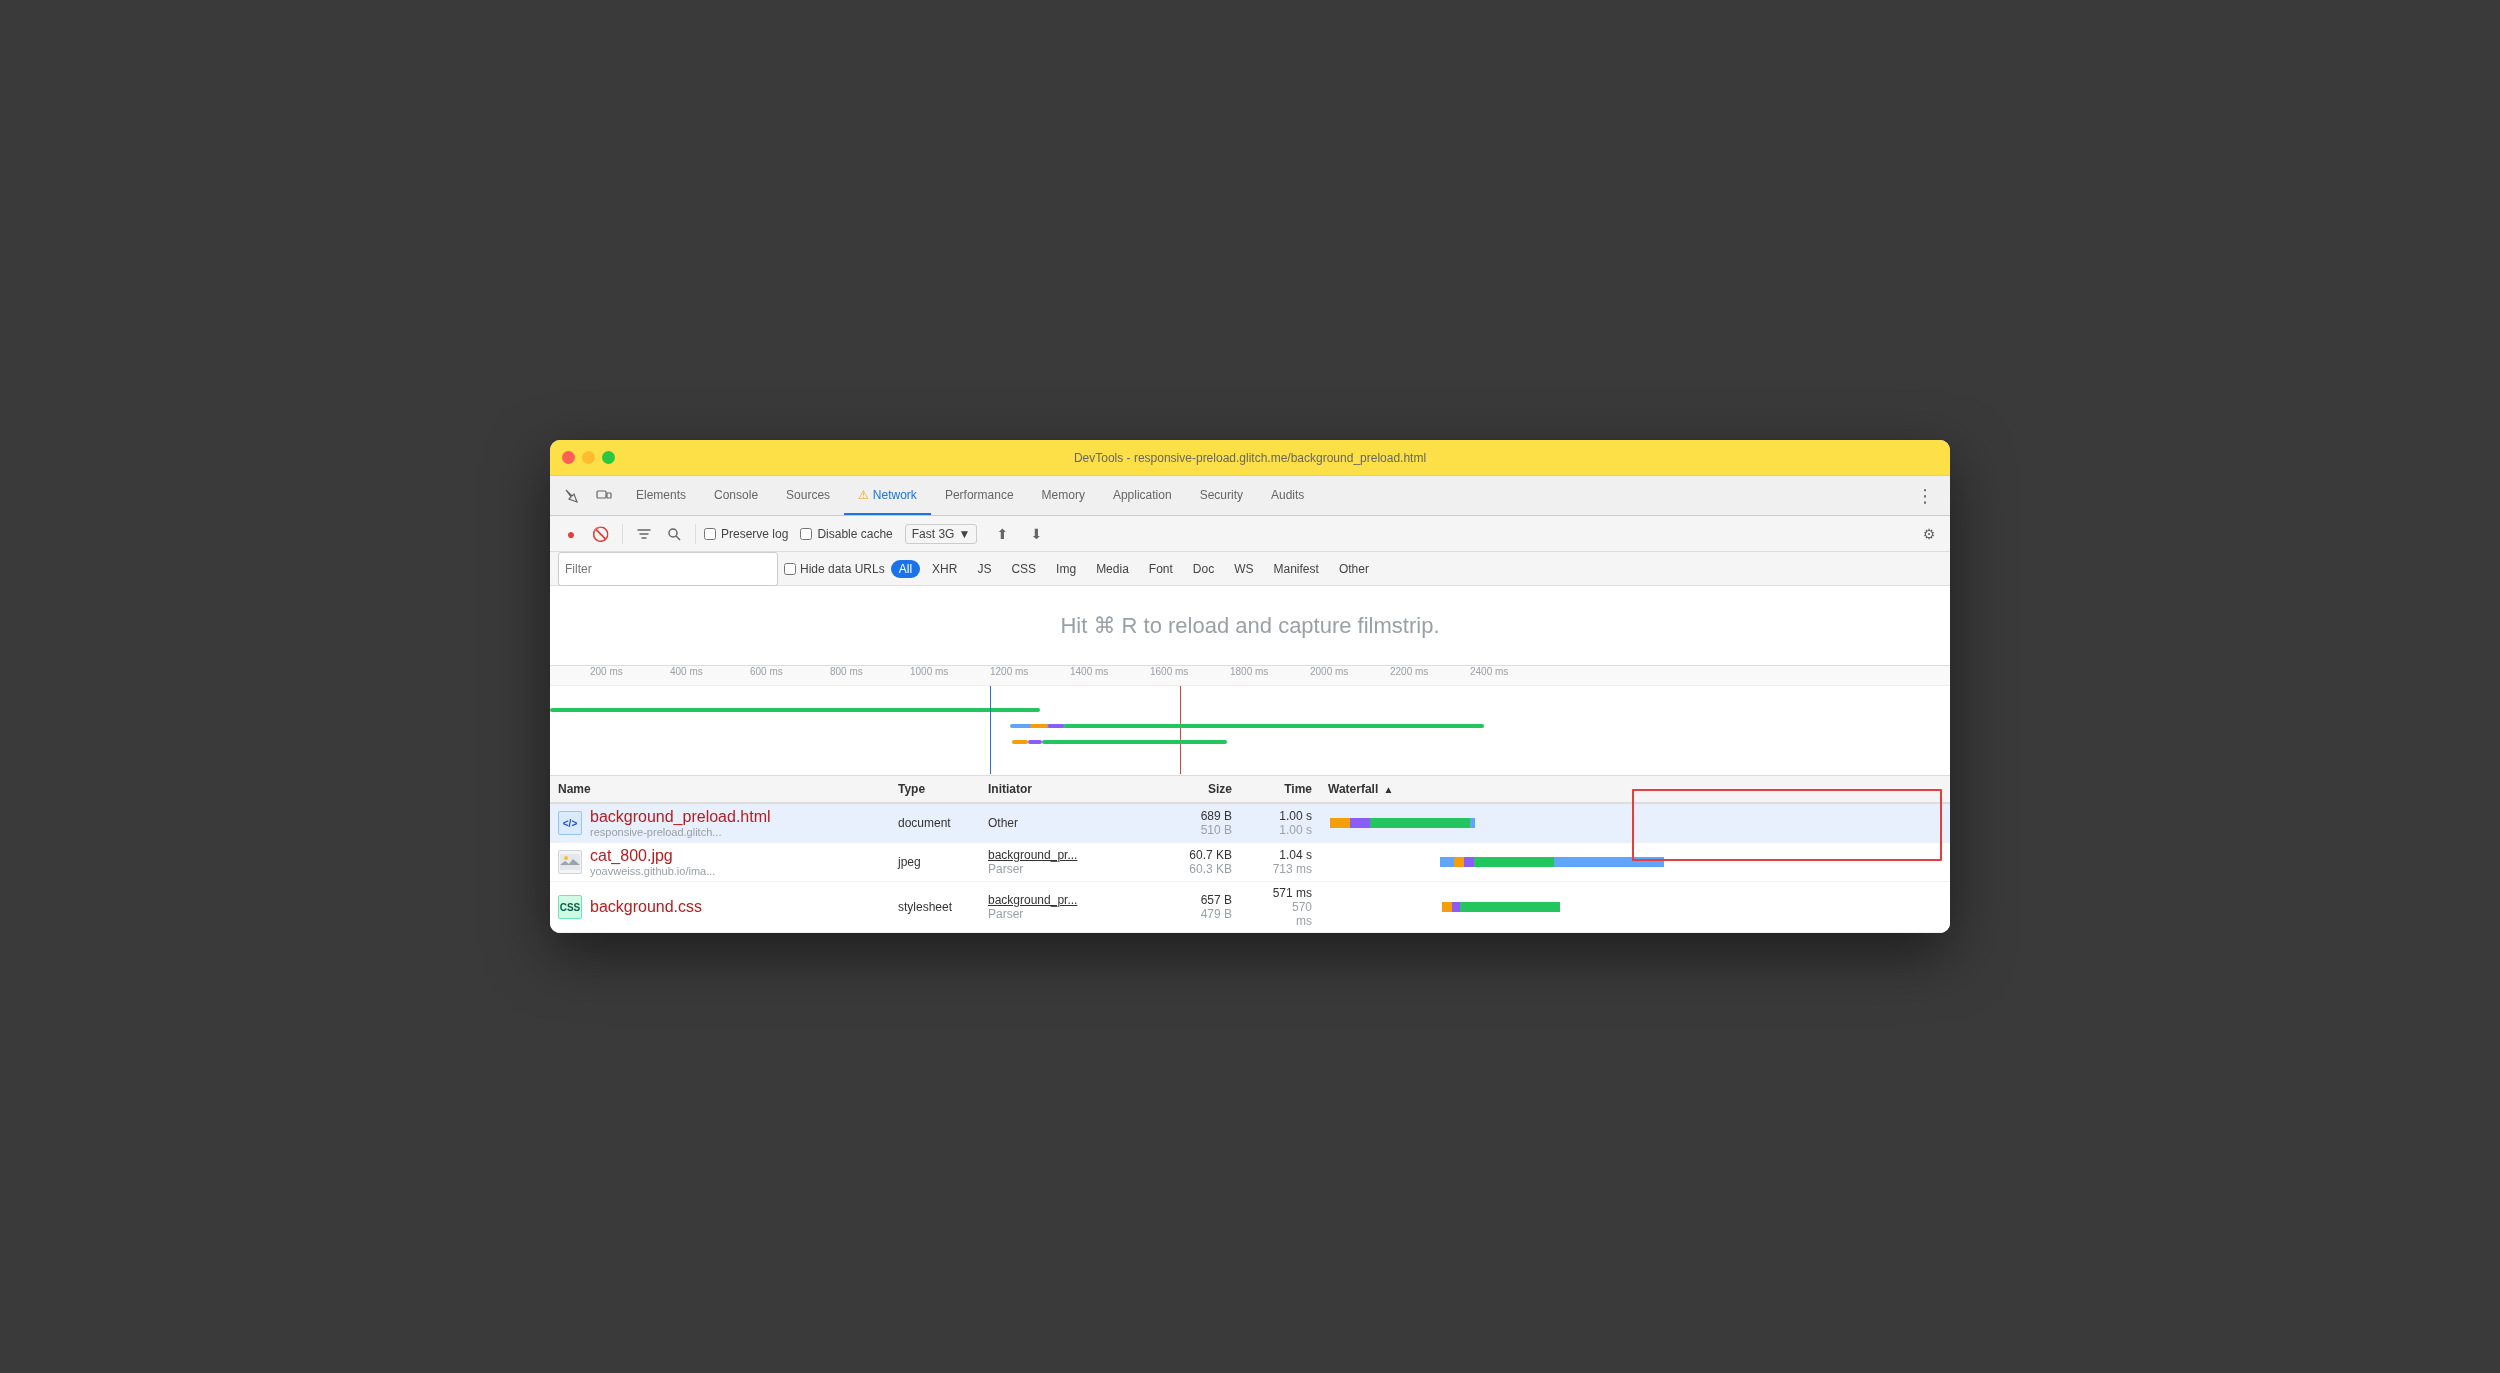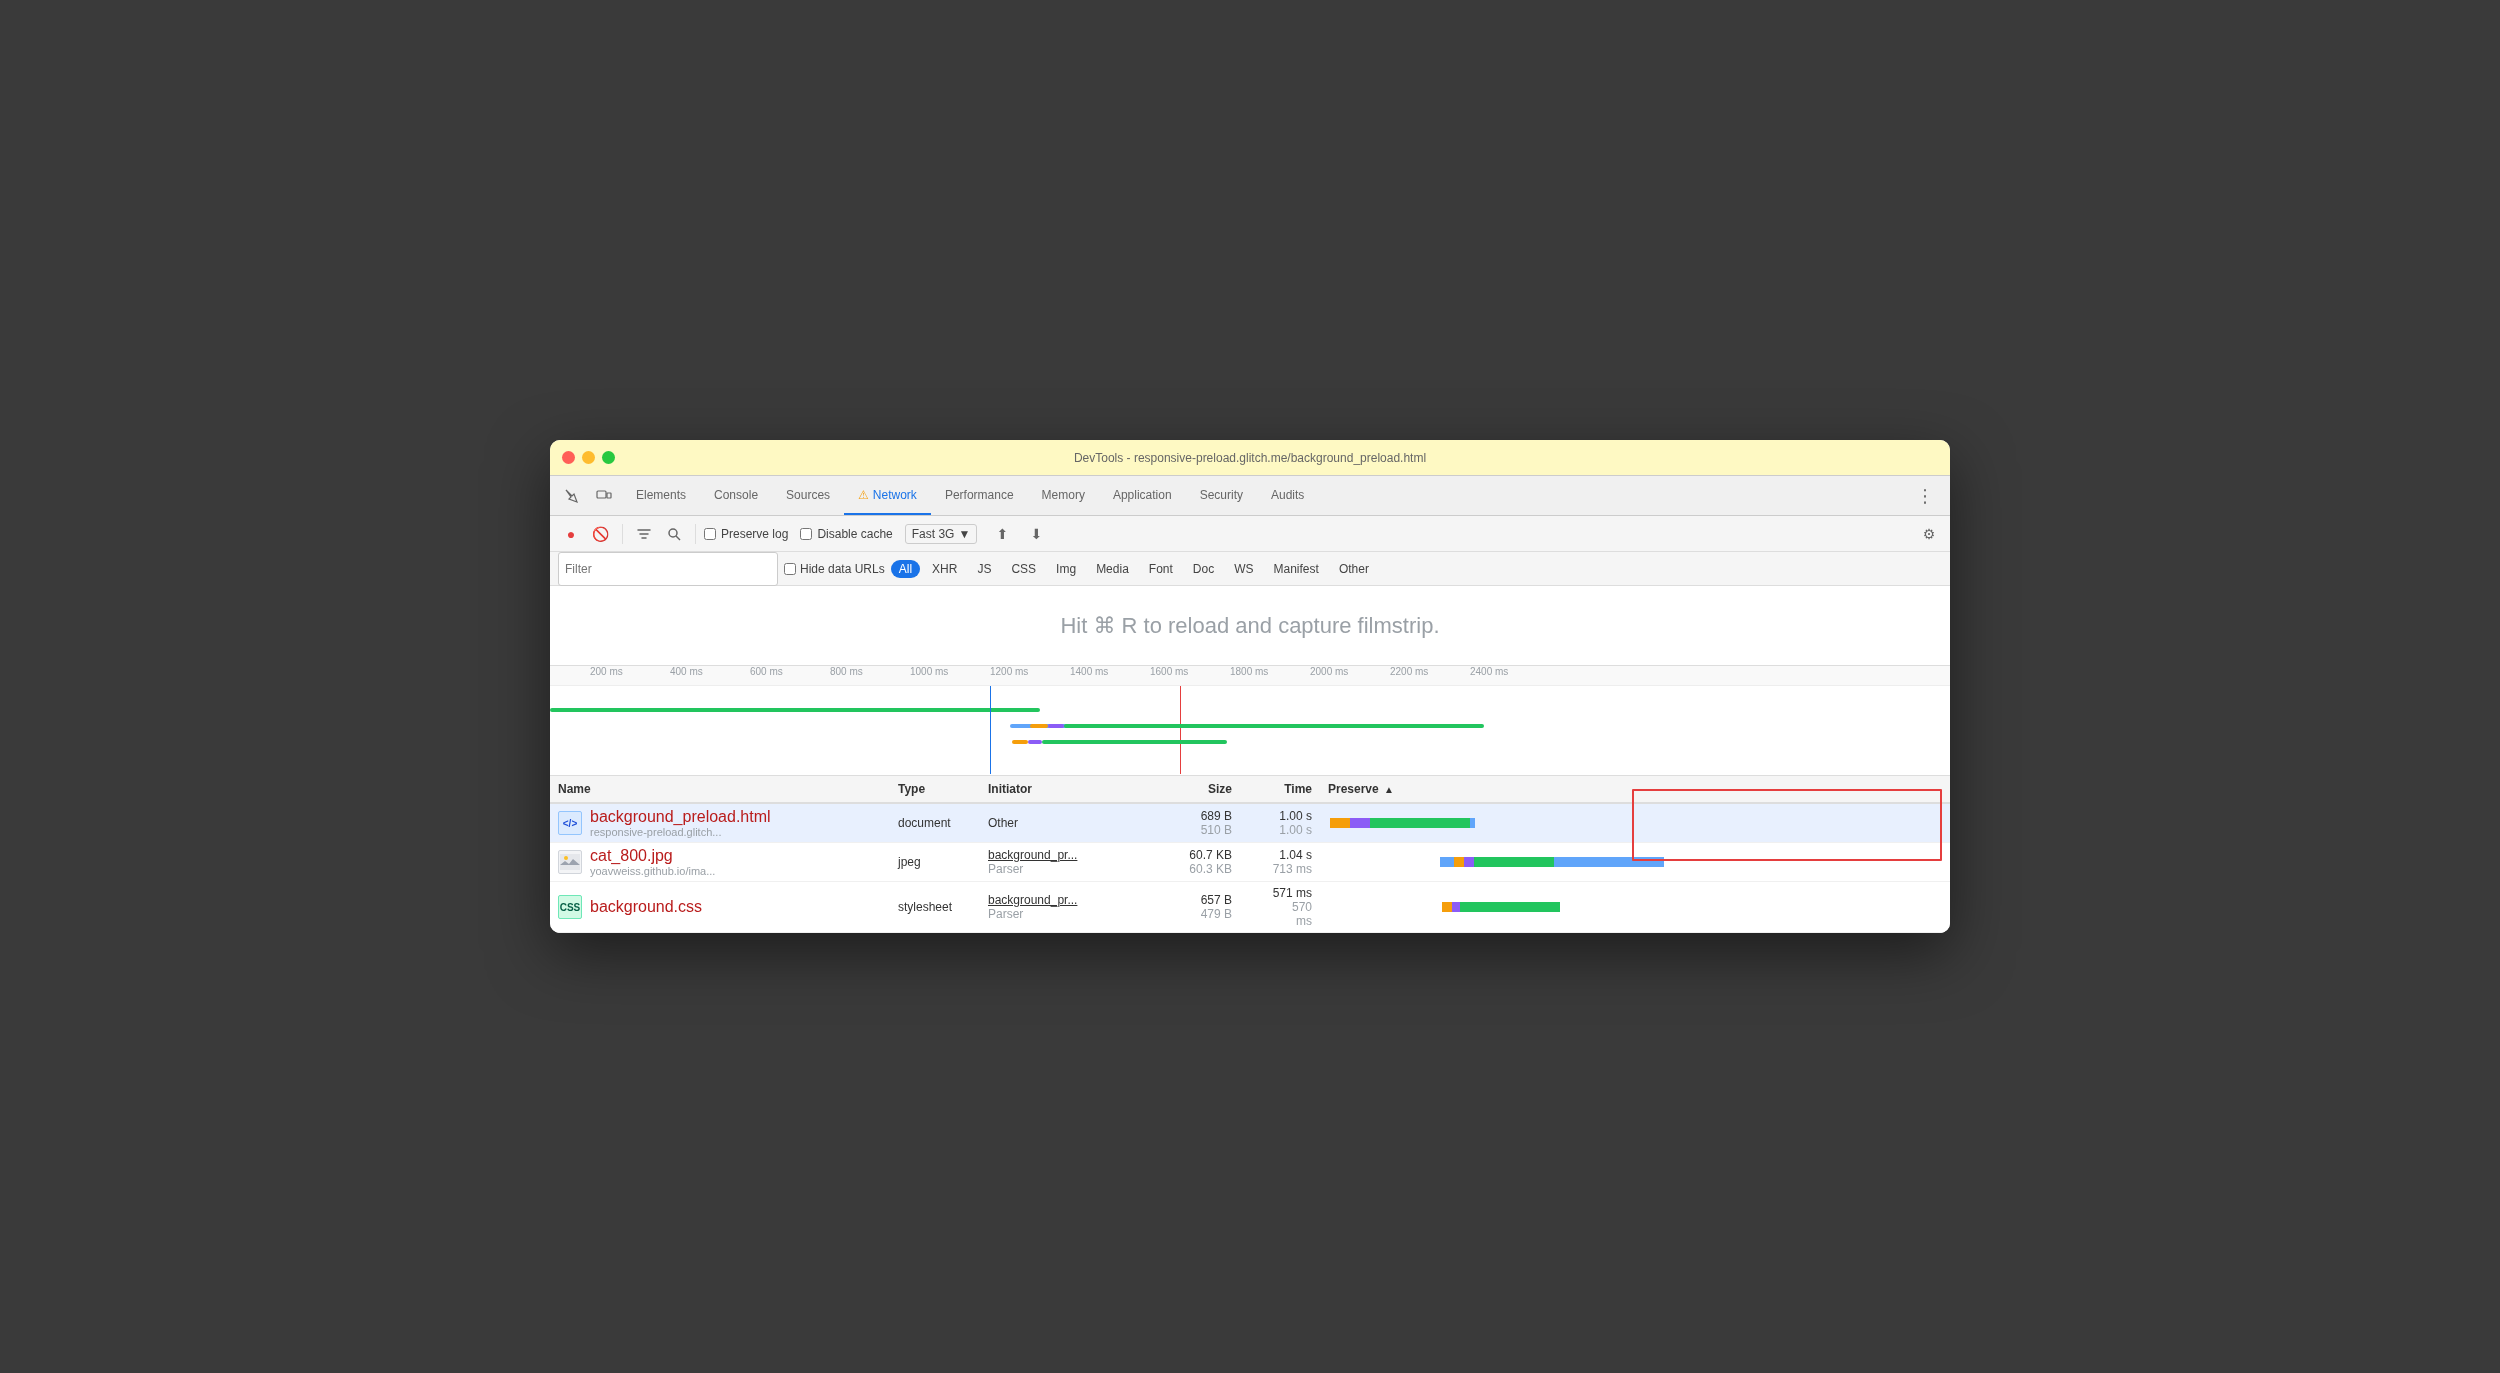--- a/index.html
+++ b/index.html
@@ -12,21 +12,21 @@
       font-family: -apple-system, BlinkMacSystemFont, 'Segoe UI', sans-serif;
     }
     .window {
       width: 1400px;
       background: #f5f5f5;
       border-radius: 10px;
       overflow: hidden;
       box-shadow: 0 20px 60px rgba(0,0,0,0.5);
     }
     .titlebar {
-      background: #fef9c3;
+      background: #fde047;
       height: 36px;
       display: flex;
       align-items: center;
       padding: 0 12px;
       border-bottom: 1px solid #ccc;
       position: relative;
     }
     .traffic-lights {
       display: flex;
       gap: 7px;
@@ -563,21 +563,21 @@
       <div class="th col-initiator">
         <span>Initiator</span>
       </div>
       <div class="th col-size right">
         <span>Size</span>
       </div>
       <div class="th col-time right">
         <span>Time</span>
       </div>
       <div class="th col-waterfall">
-        <span>Preserve</span>
+        <span>Waterfall</span>
         <span class="sort-arrow">▲</span>
       </div>
     </div>
 
     <div class="table-row selected" style="background:#e8f0fe;">
       <div class="td col-name">
         <div class="td-name-cell">
           <div class="file-icon html">&lt;/&gt;</div>
           <div class="name-stack">
             <span class="name-primary">background_preload.html</span>

